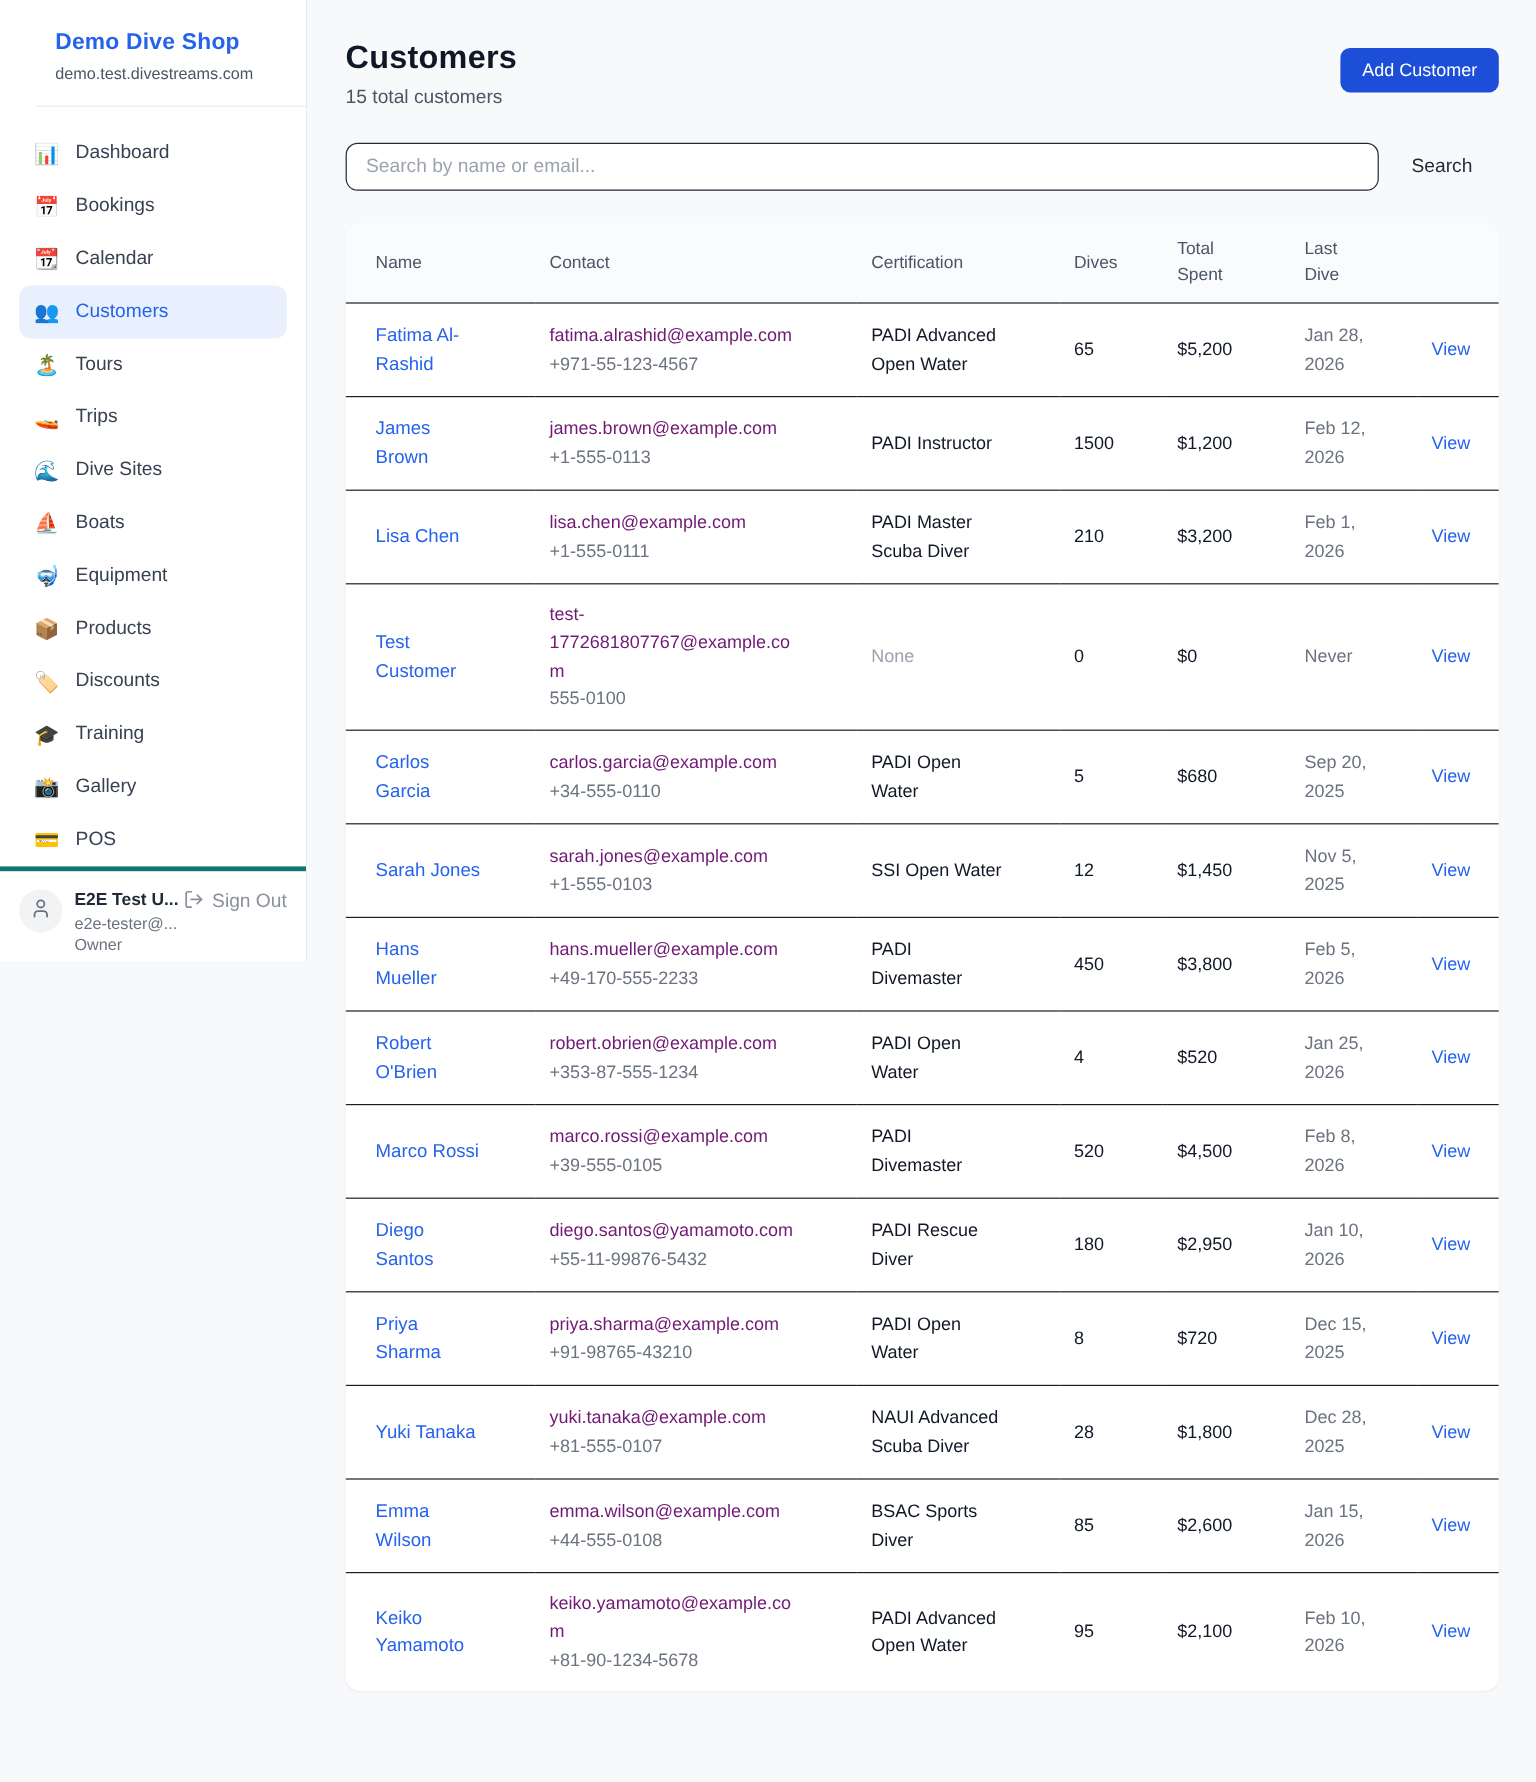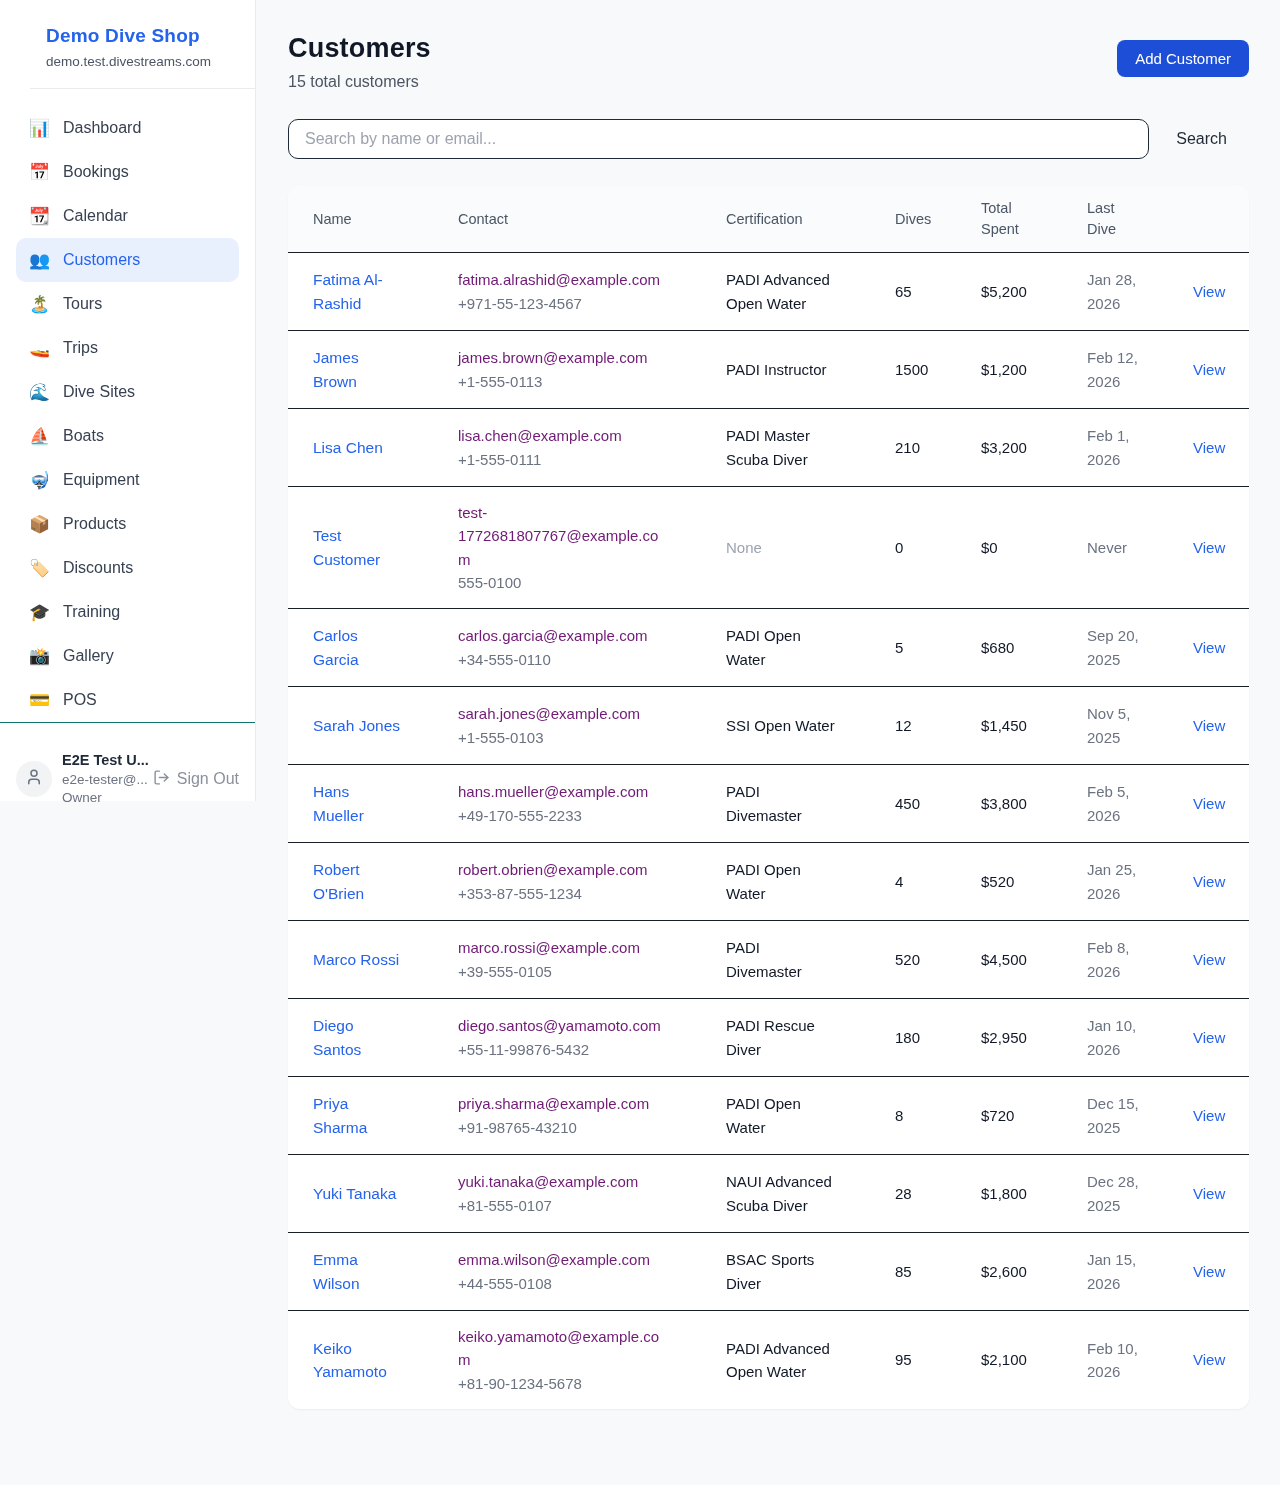--- a/index.html
+++ b/index.html
@@ -27,23 +27,23 @@
   .nav ul { list-style:none; }
   .nav-item {
     height:44px; margin:0 16px; padding:0 13px;
     display:flex; align-items:center; gap:13px;
     border-radius:10px; color:#374151; font-size:16px;
     cursor:pointer; white-space:nowrap;
   }
   .nav-item.active { background:#e8f0fe; color:#2563eb; font-weight:500; }
   .nav-icon { font-size:17px; width:21px; text-align:center; line-height:1; }
   .user-footer {
-    border-top:1px solid #0f766e;
-    padding:28px 16px 16px 16px;
-    display:flex; align-items:center; gap:10px;
+    border-top:4px solid #0f766e;
+    padding:15px 16px 16px 16px;
+    display:flex; align-items:flex-start; gap:10px;
   }
   .avatar {
     width:36px; height:36px; border-radius:50%;
     background:#f1f3f5; flex:0 0 auto;
     display:flex; align-items:center; justify-content:center;
   }
   .user-info { min-width:0; line-height:1.35; }
   .user-name { font-size:14.5px; font-weight:700; color:#1f2937; white-space:nowrap; }
   .user-email, .user-role { font-size:13.5px; color:#6b7280; white-space:nowrap; }
   .signout {

